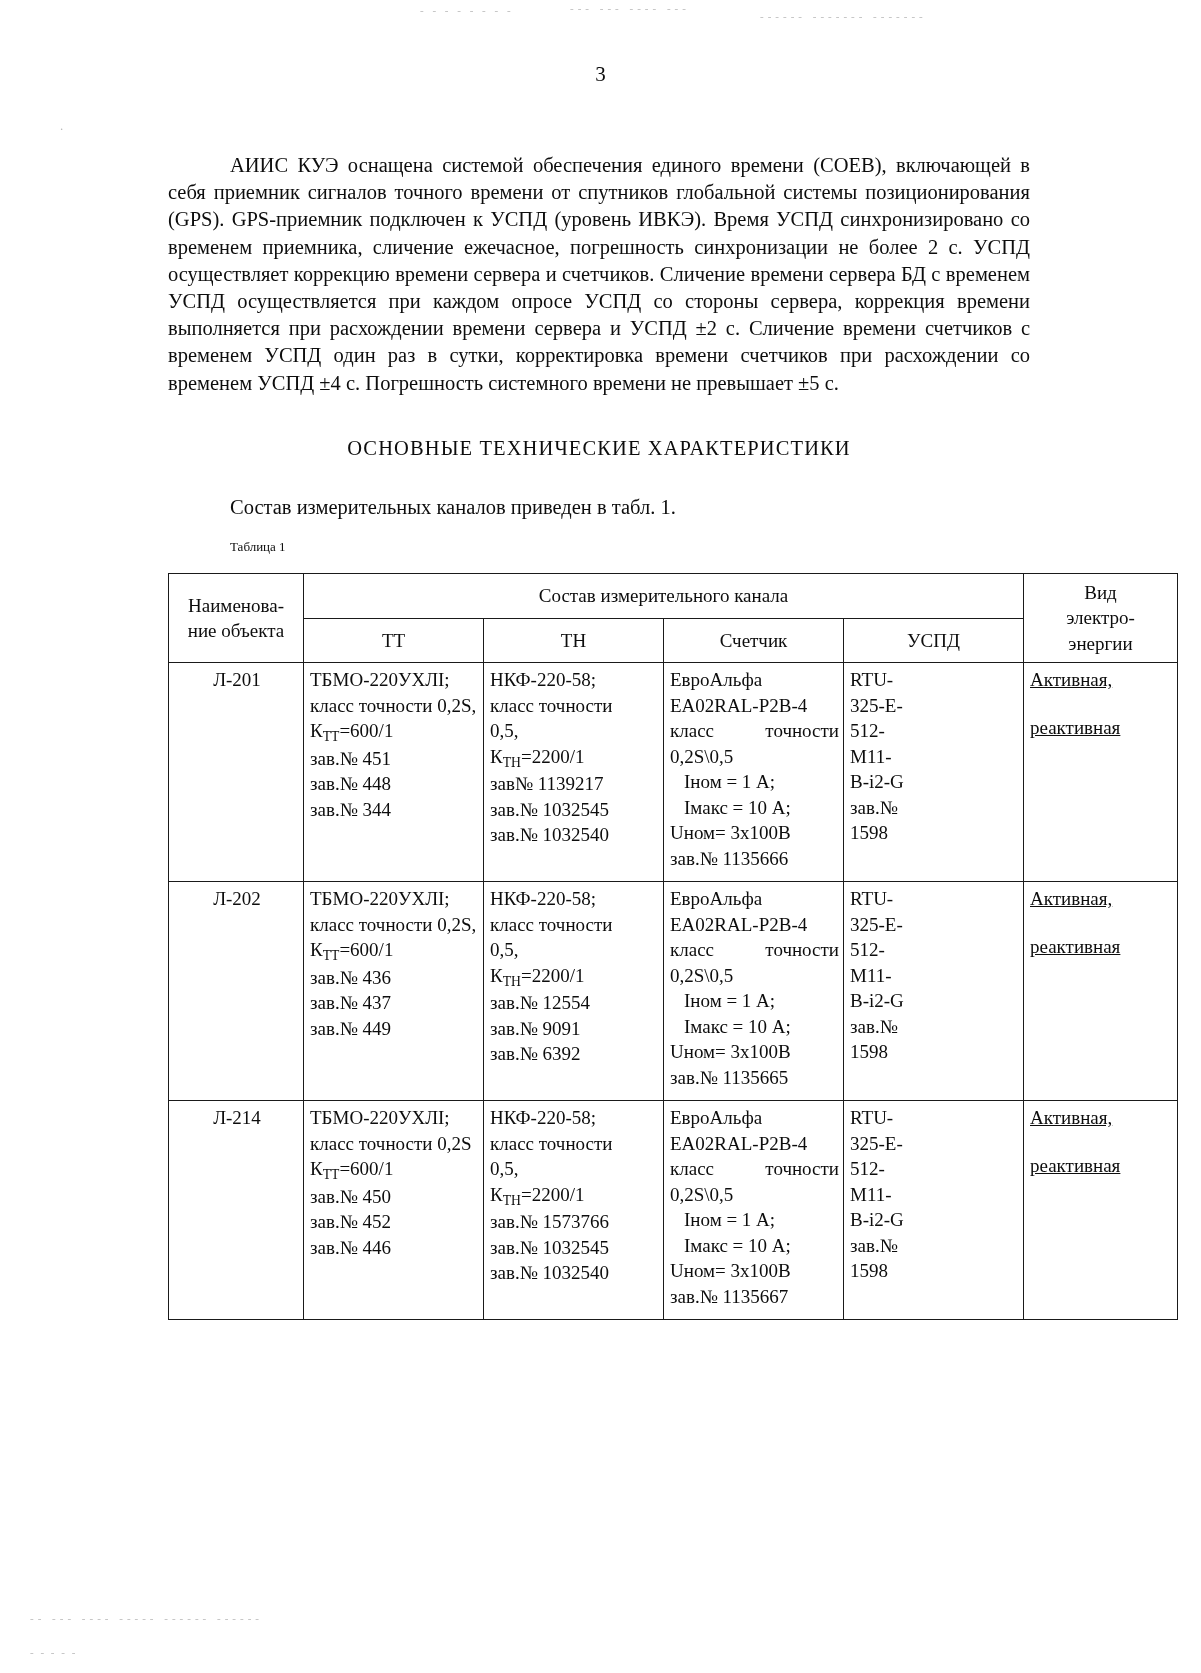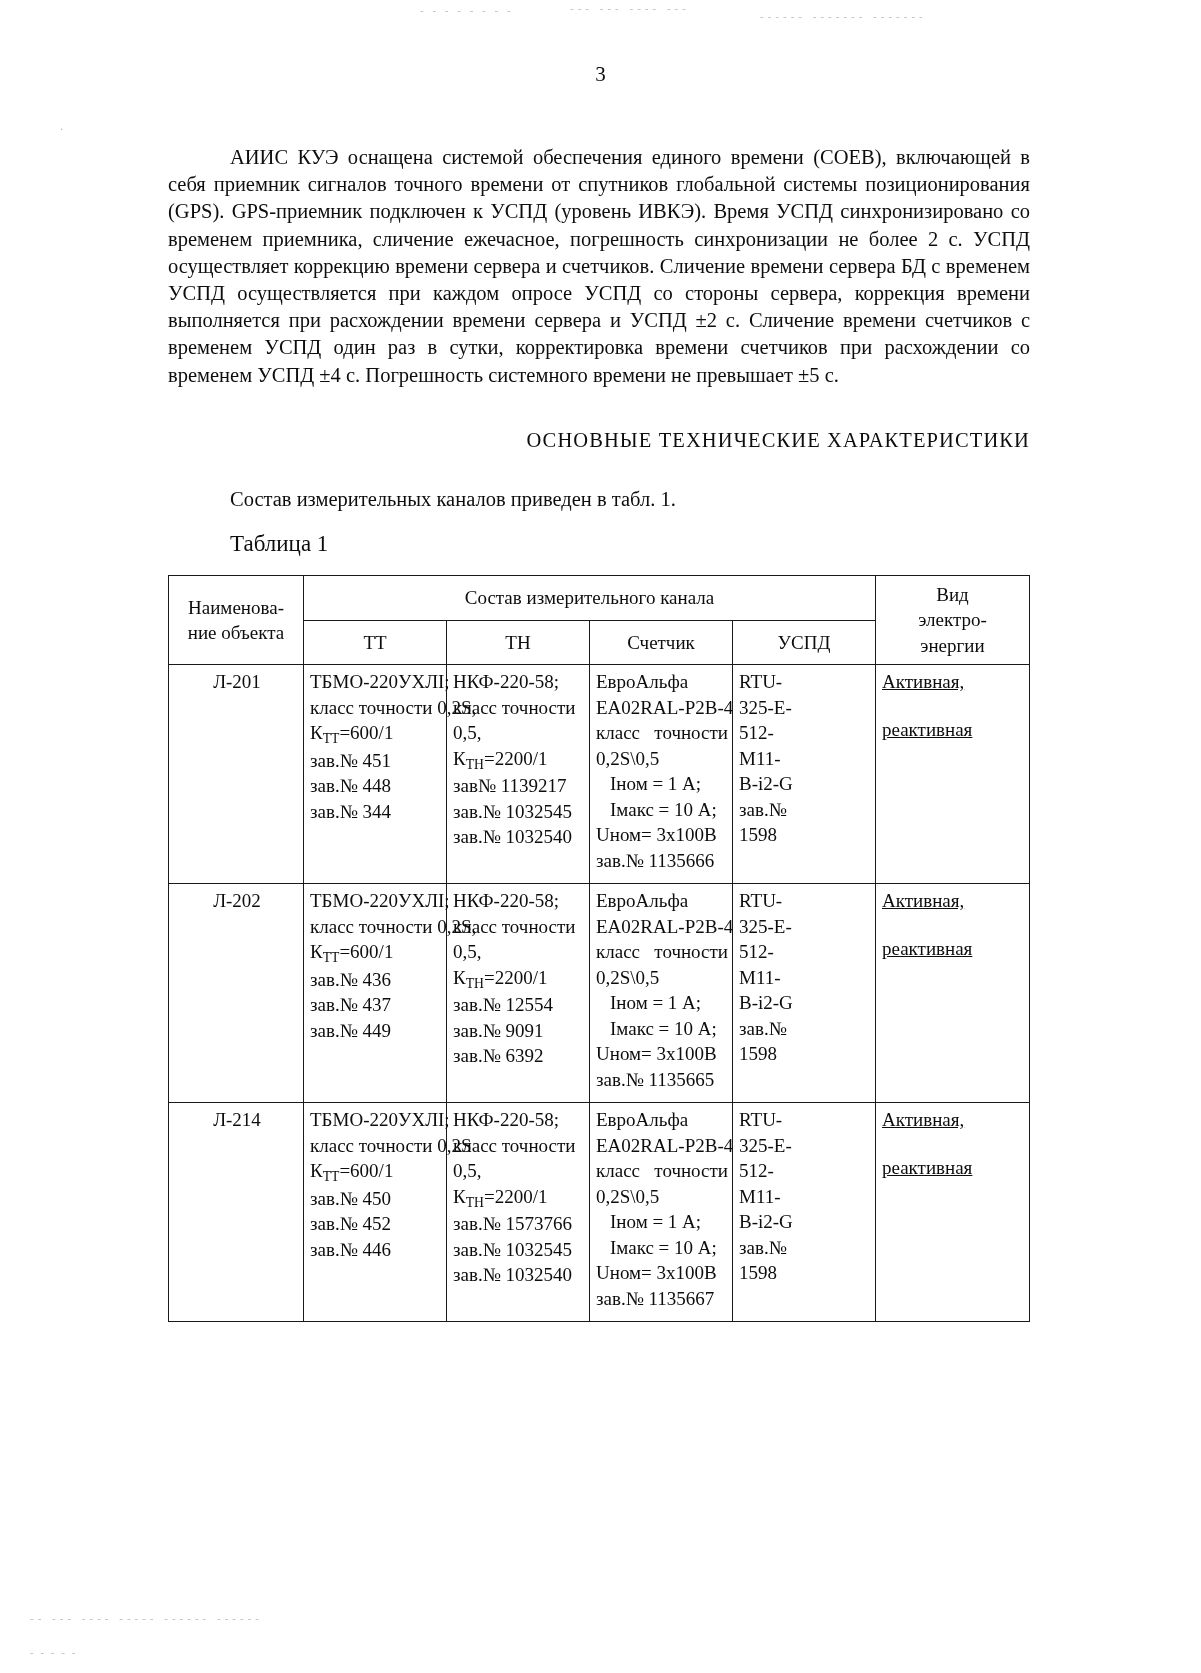--- a/index.html
+++ b/index.html
@@ -46,54 +46,54 @@
   }
 
   .content {
     position: absolute;
     left: 168px;
     top: 140px;
     width: 862px;
   }
 
   p.body-par {
-    margin: 4px 0 0 0;
+    margin: 12px 0 0 0;
     font-size: 20.5px;
     line-height: 27.2px;
     text-align: justify;
     text-indent: 62px;
     hyphens: manual;
   }
   p.body-par + p.body-par {
     margin-top: 14px;
   }
 
   h2.section-title {
     margin: 40px 0 0 0;
     font-size: 20.5px;
     font-weight: normal;
-    text-align: right;
+    text-align: center;
     letter-spacing: 1.1px;
   }
 
   p.lead-in {
     margin: 36px 0 0 0;
     font-size: 20.5px;
     text-indent: 62px;
   }
   p.table-caption {
     margin: 20px 0 0 0;
-    font-size: 23px;
+    font-size: 13px;
     text-indent: 62px;
   }
 
   table.spec-table {
     margin-top: 18px;
     border-collapse: collapse;
-    width: 862px;
+    width: 1010px;
     table-layout: fixed;
     font-size: 19px;
   }
   table.spec-table th,
   table.spec-table td {
     border: 1.6px solid #1a1a1a;
     vertical-align: top;
     padding: 4px 4px 10px 6px;
     font-weight: normal;
     line-height: 25.5px;

